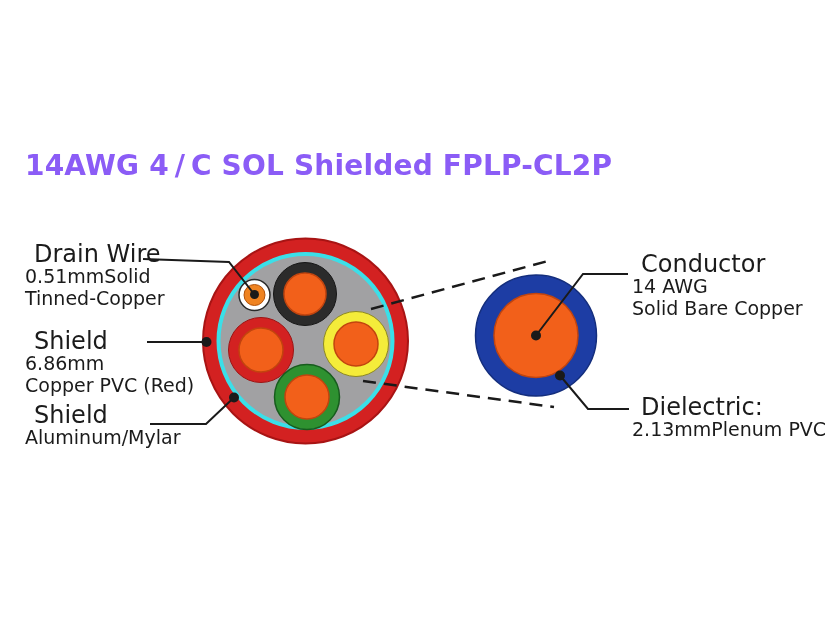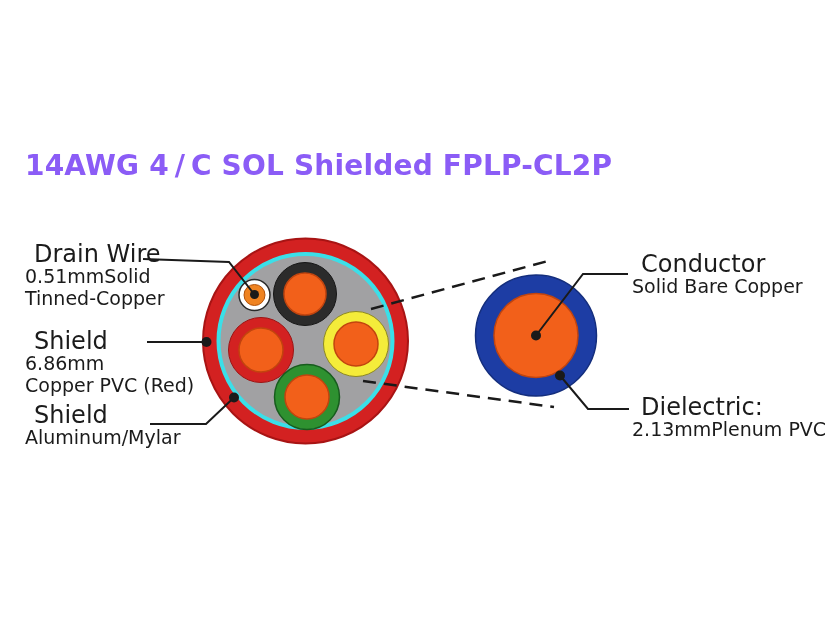--- a/index.html
+++ b/index.html
@@ -59,20 +59,21 @@
     <div class="lbl-l">Copper PVC (Red)</div>
   </div>
 
   <div class="label-block" style="left:25px;top:404px">
     <div class="lbl-h">Shield</div>
     <div class="lbl-l">Aluminum/Mylar</div>
   </div>
 
   <div class="label-block" style="left:632px;top:253px">
     <div class="lbl-h">Conductor</div>
+    <div class="lbl-l">14 AWG</div>
     <div class="lbl-l">Solid Bare Copper</div>
   </div>
 
   <div class="label-block" style="left:632px;top:396px">
     <div class="lbl-h">Dielectric:</div>
     <div class="lbl-l">2.13mmPlenum PVC</div>
   </div>
 
   <svg class="diagram-svg" viewBox="0 0 840 630">
 

